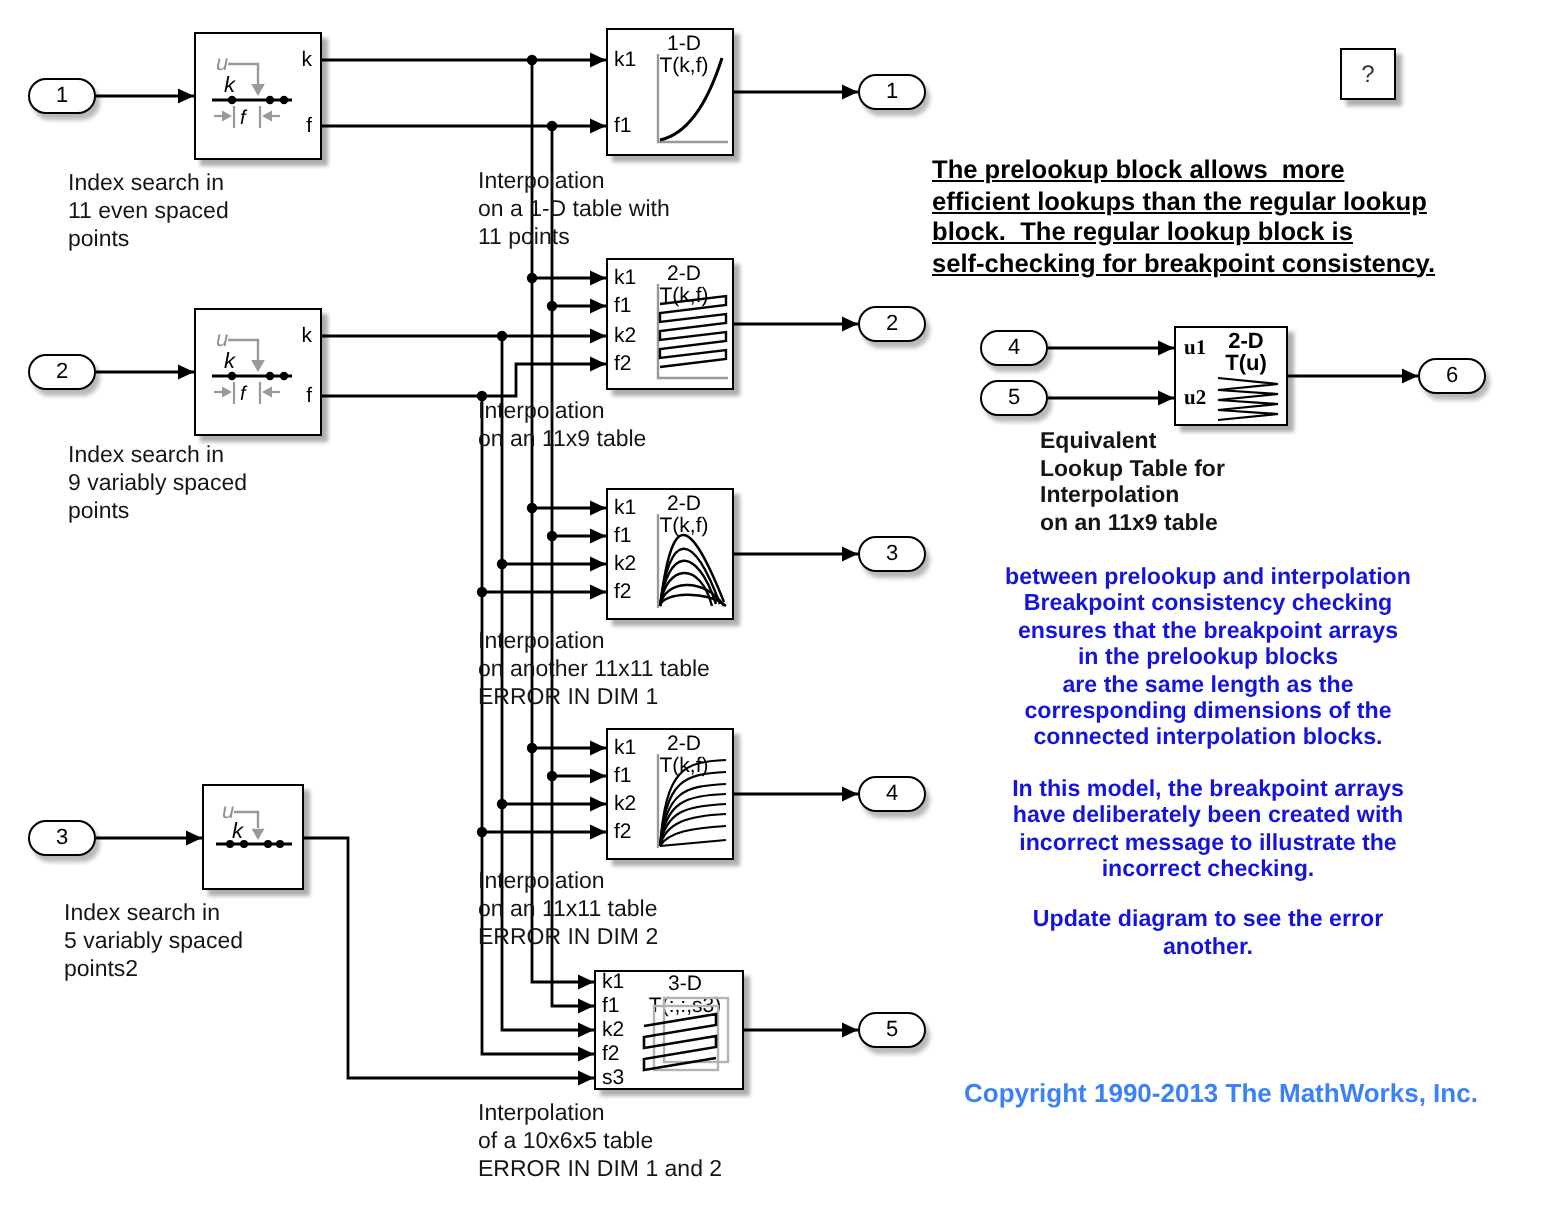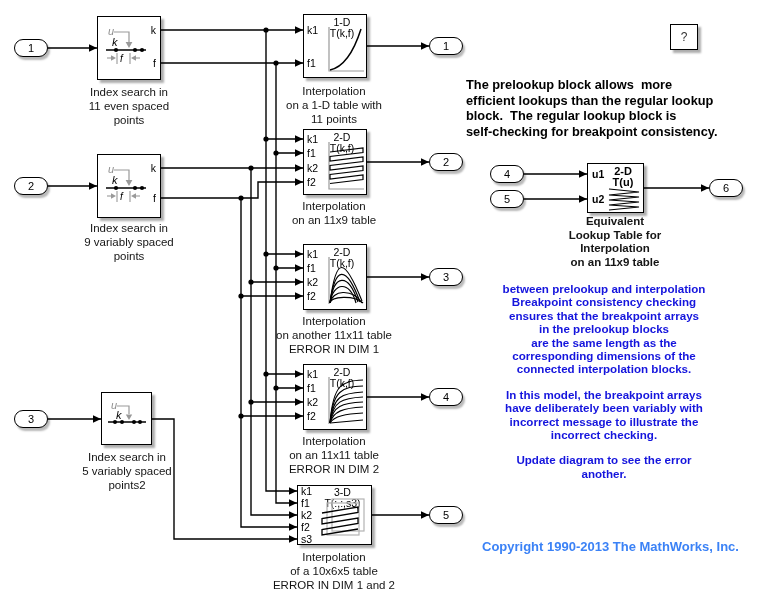--- a/index.html
+++ b/index.html
@@ -4,32 +4,32 @@
 <style>
   html,body{margin:0;padding:0;background:#fff;}
   #canvas{position:relative;width:782px;height:612px;background:#fff;
           font-family:"Liberation Sans",sans-serif;overflow:hidden;}
   .blk{position:absolute;background:#fff;border:1.6px solid #000;
        box-sizing:border-box;box-shadow:3px 3px 2px rgba(0,0,0,.32);}
   .oval{position:absolute;width:34px;height:18px;background:#fff;border:1.6px solid #000;
         border-radius:9px;box-sizing:border-box;box-shadow:2px 3px 2px rgba(0,0,0,.28);
         display:flex;align-items:center;justify-content:center;
         font-size:11px;color:#000;}
-  .cap{position:absolute;width:190px;text-align:center;font-size:11.5px;
+  .cap{position:absolute;width:190px;text-align:left;font-size:11.5px;
        line-height:14px;color:#151515;}
   .cap.bold{font-weight:bold;line-height:13.5px;}
   .plabel{position:absolute;left:3px;font-size:10.5px;color:#000;line-height:11px;}
   .plabel.r{left:auto;right:4px;}
-  .plabel.b{font-weight:bold;}
+  .plabel.b{font-weight:bold;font-family:Liberation Serif, serif;}
   .hdr{position:absolute;top:2px;left:16px;right:2px;text-align:center;
        font-size:10.5px;color:#000;line-height:11px;}
   .hdr2{position:absolute;top:2px;left:17px;right:2px;text-align:center;
         font-weight:bold;font-size:11px;line-height:11px;color:#000;}
   .note{position:absolute;font-weight:bold;}
-  .pre{white-space:pre;}
+  .pre{white-space:pre;text-decoration:underline;}
   svg{display:block;}
   .icon{position:absolute;}
   #wires{position:absolute;left:0;top:0;pointer-events:none;}
 </style>
 </head>
 <body>
 
 <div id="canvas">
 
   <svg id="wires" width="782" height="612">
@@ -323,21 +323,21 @@
       <div>between prelookup and interpolation</div>
         <div>Breakpoint consistency checking</div>
       <div>ensures that the breakpoint arrays</div>
         <div>in the prelookup blocks</div>
       <div>are the same length as the</div>
         <div>corresponding dimensions of the</div>
       <div>connected interpolation blocks.</div>
     </div>
     <div style="margin-top:12px">
       <div>In this model, the breakpoint arrays</div>
-        <div>have deliberately been variably with</div>
+        <div>have deliberately been created with</div>
       <div>incorrect message to illustrate the</div>
         <div>incorrect checking.</div>
     </div>
     <div style="margin-top:12px">
       <div>Update diagram to see the error</div>
         <div>another.</div>
     </div>
   </div>
 
   <div class="note" style="left:482px;top:539px;font-size:13px;color:#3b82f6">Copyright 1990-2013 The MathWorks, Inc.</div>

